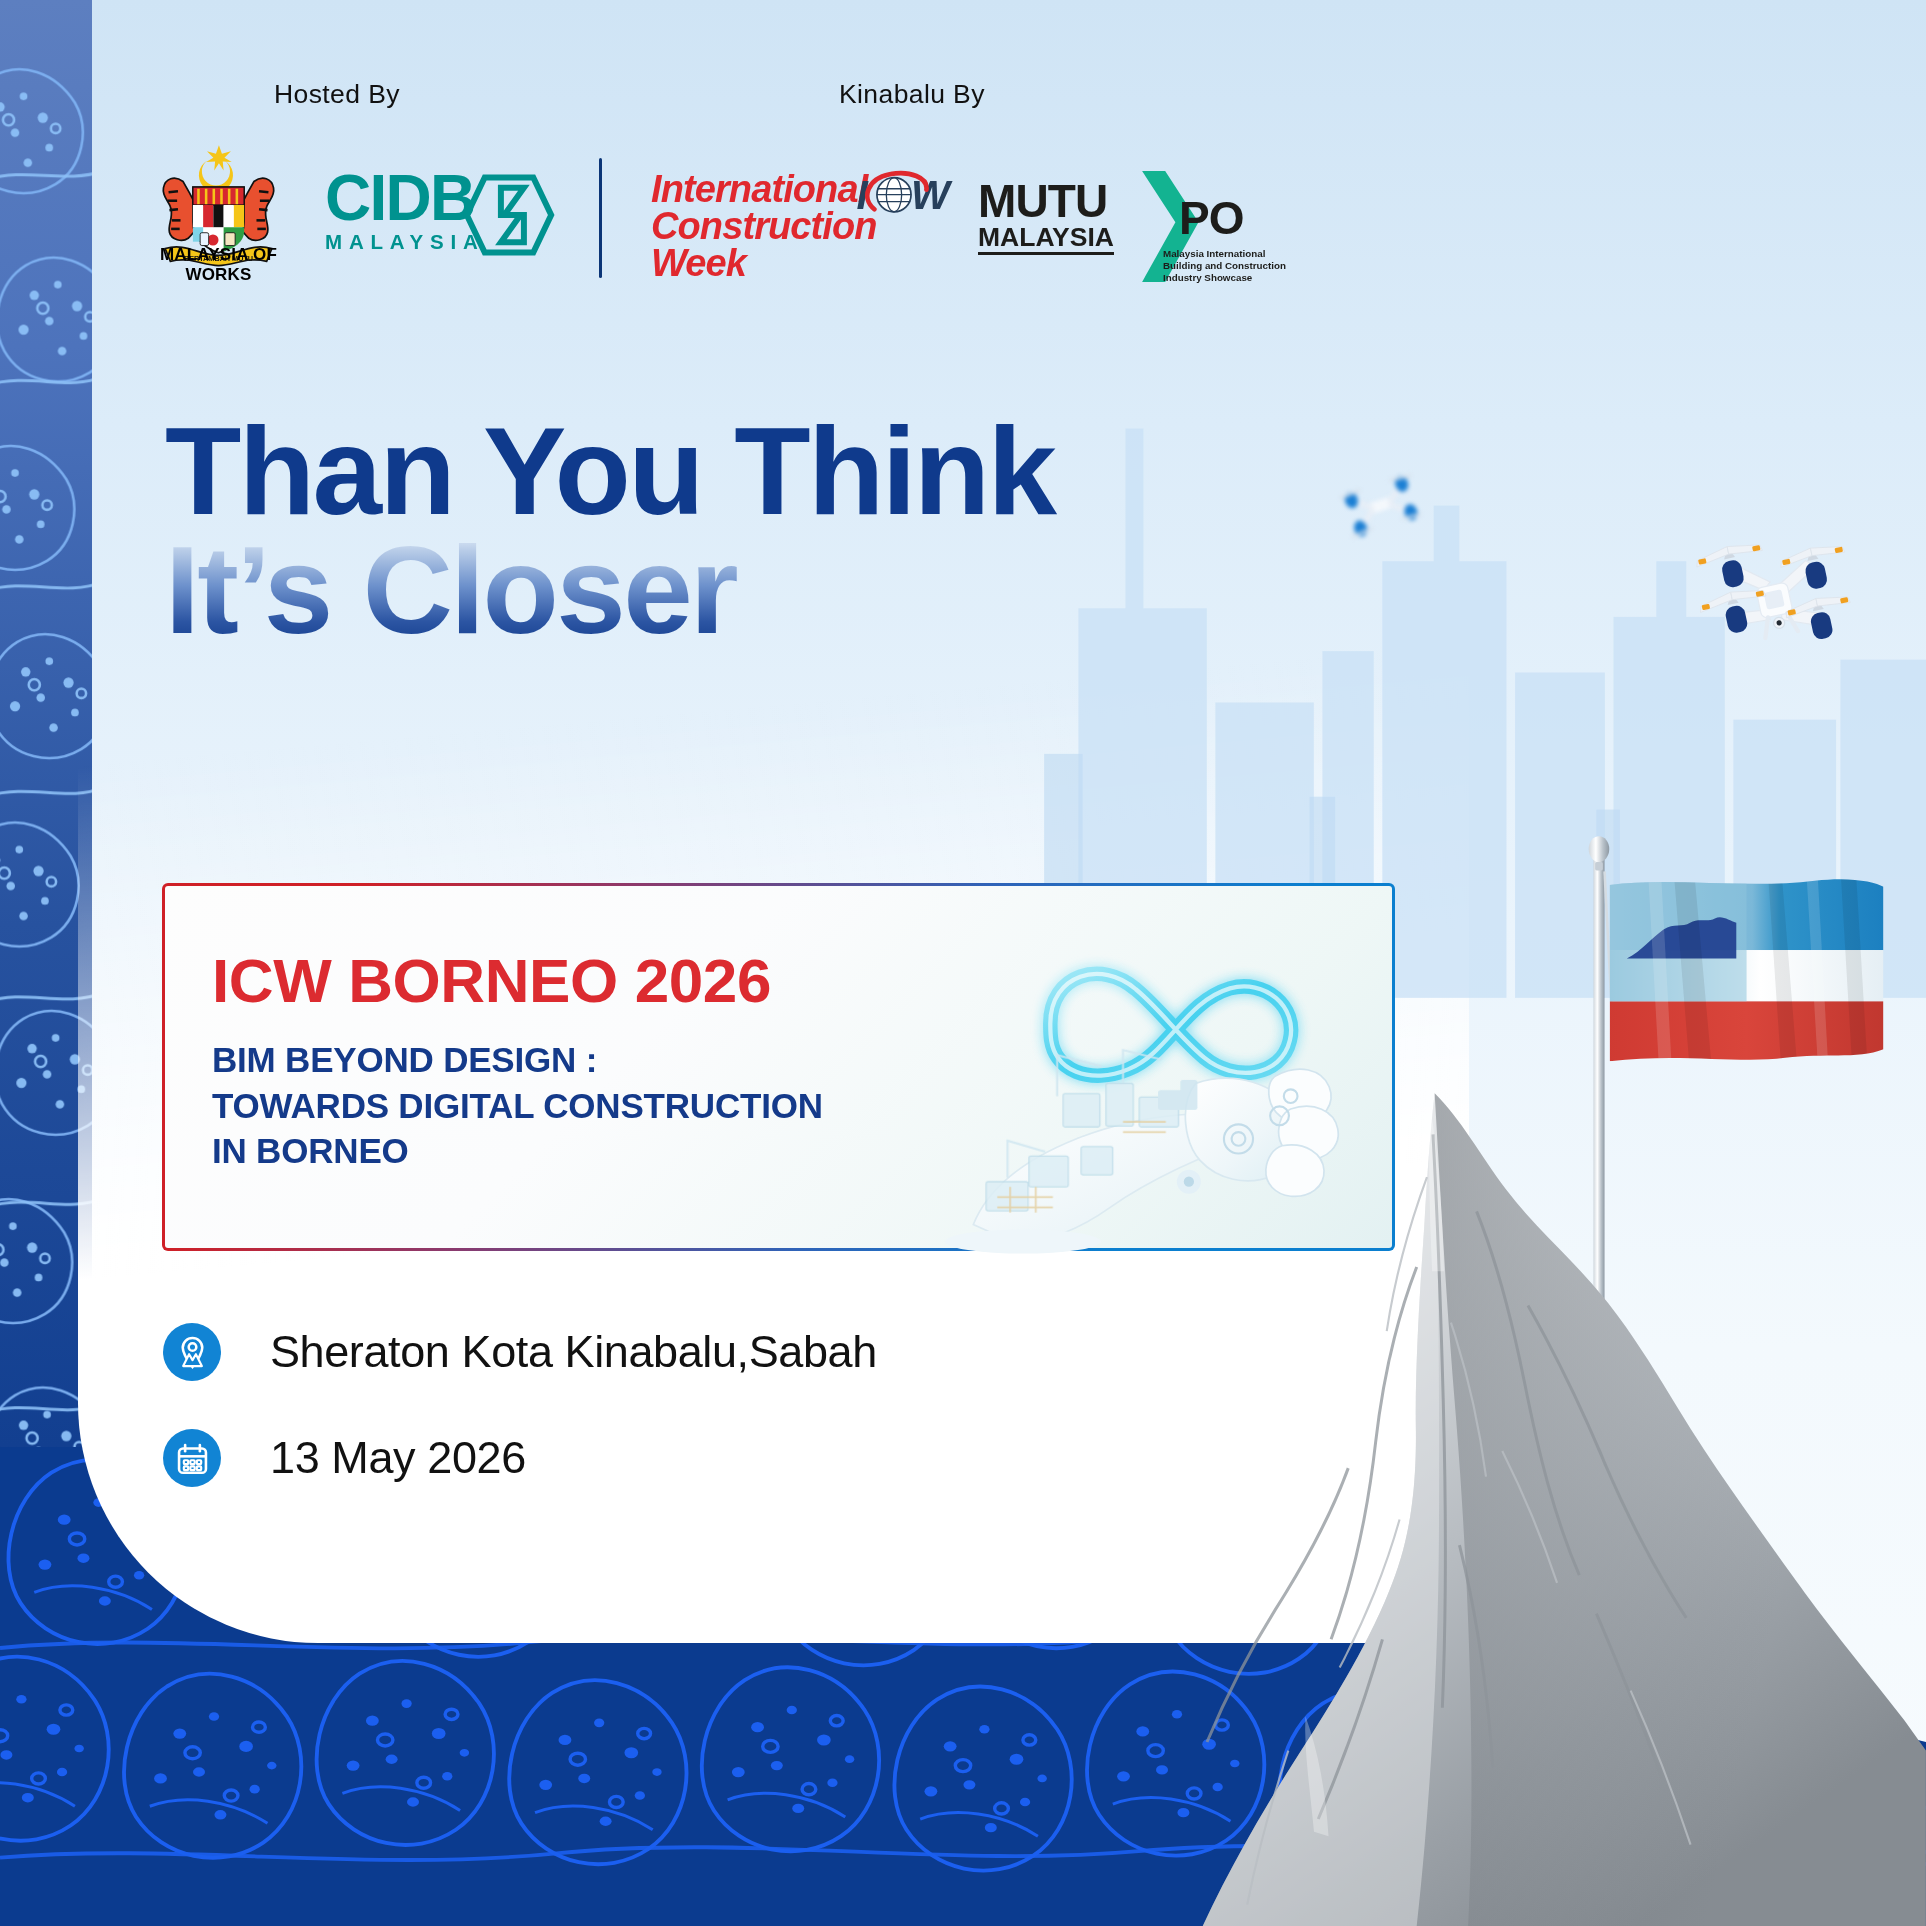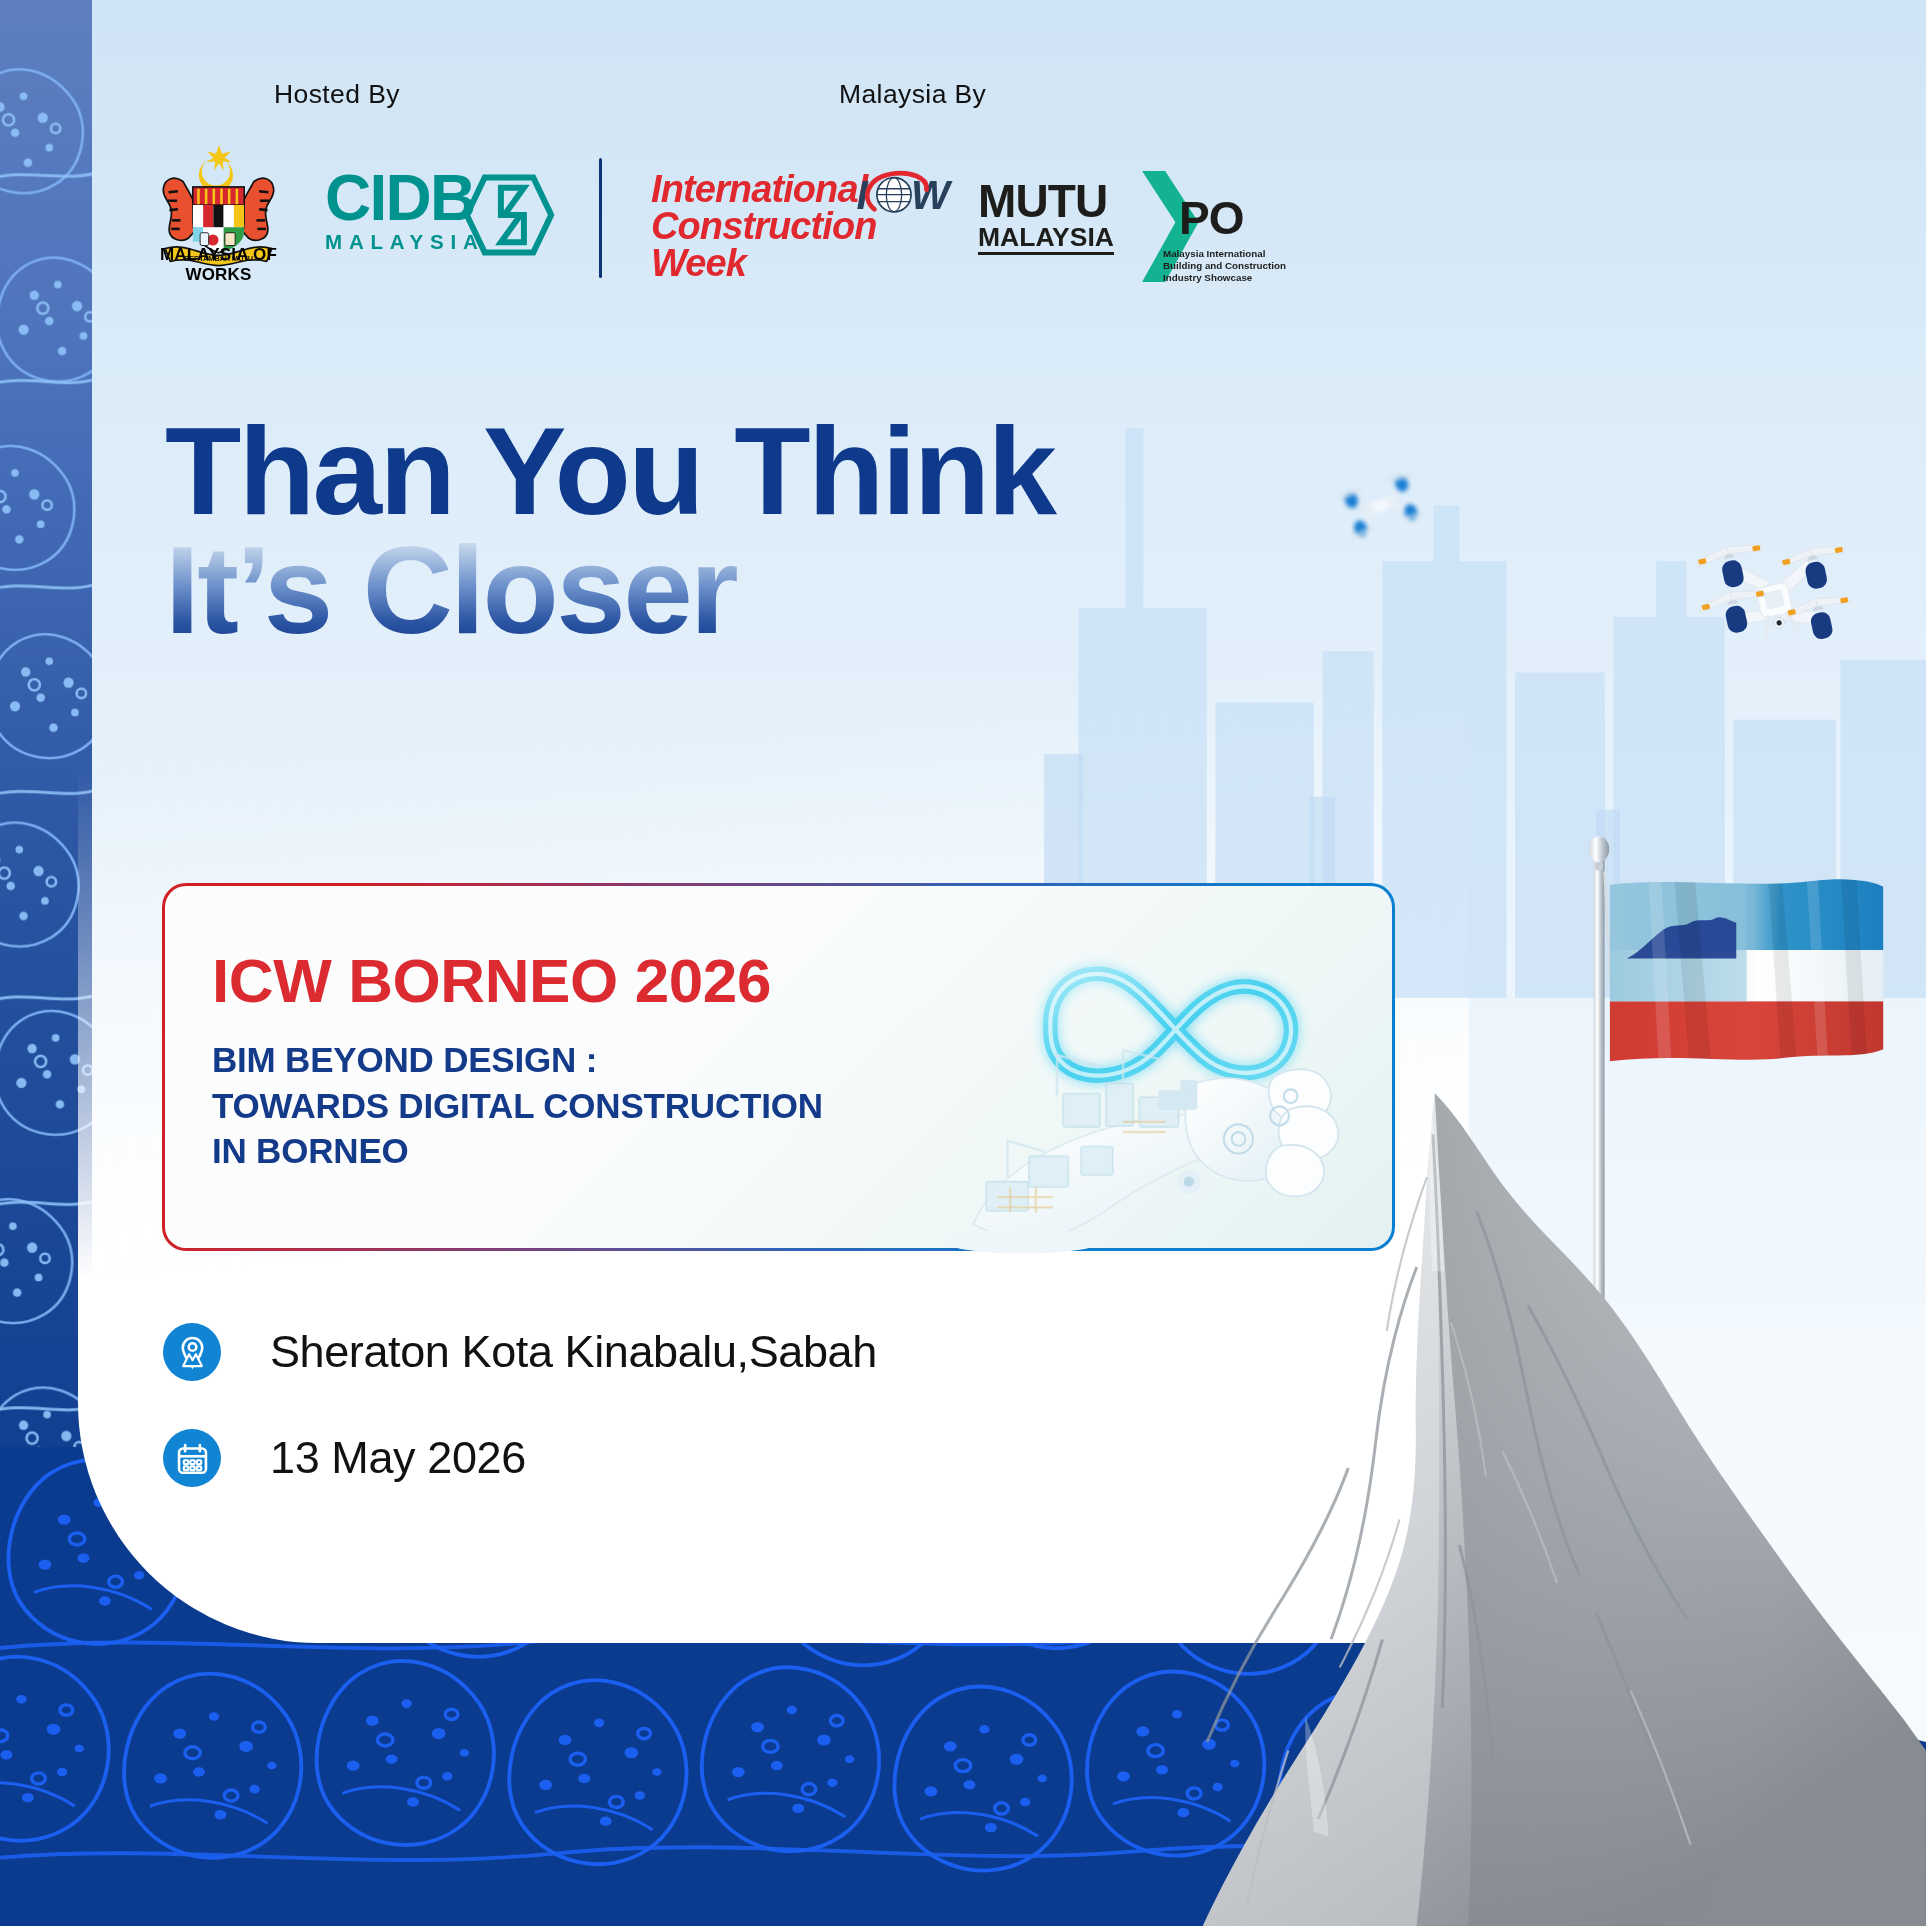--- a/index.html
+++ b/index.html
@@ -111,21 +111,21 @@
   #hl1{
     background:linear-gradient(180deg,#e8f2fb 0%,#b9cde8 16%,#6d91cc 46%,#2c55a3 76%,#103a8a 100%);
     -webkit-background-clip:text; background-clip:text; color:transparent;
   }
   #hl2{ color:#0f3a8c; margin-top:10.3px; }
 
   
   #event-card{
     position:absolute; left:162px; top:883px;
     width:1233px; height:368px;
-    border-radius:24px;
+    border-radius:6px;
     border:3.4px solid transparent;
     background:
       linear-gradient(135deg,#fdfdfd 0%,#fbfcfd 40%,#eef7f6 78%,#e3f1f2 100%) padding-box,
       linear-gradient(118deg,#cf2027 0%, #cf2027 14%, #8a3a6e 34%, #2f63b8 58%, #0b7fcf 80%, #0b7fcf 100%) border-box;
   }
   #card-title{
     position:absolute; left:47px; top:59px;
     font-size:62px; font-weight:bold; color:#dc2b30; letter-spacing:-0.4px;
   }
   #card-sub{
@@ -272,21 +272,21 @@
     <g fill="#bcd9f2" opacity=".6">
       <rect x="40" y="880" width="90" height="570"></rect>
       <rect x="660" y="980" width="60" height="470"></rect>
       <rect x="1330" y="1010" width="55" height="440"></rect>
     </g>
   </svg>
 
   <div id="header">
 
     <div id="hosted-label" class="hdr-label">Hosted By</div>
-    <div id="organised-label" class="hdr-label">Malaysia By</div>
+    <div id="organised-label" class="hdr-label">Kinabalu By</div>
 
     <div id="logo-divider"></div>
 
     <div id="ministry-block">
       <svg viewBox="0 0 390 300" width="167" height="128">
 
         <path d="M168 46 a40 40 0 1 0 42 0 a33 33 0 1 1 -42 0 Z" fill="#f5c518"></path>
         <g fill="#f5c518" transform="translate(196,40)">
           <path d="M0 -30 L7 -10 L28 -16 L13 -1 L30 9 L9 8 L11 29 L0 12 L-11 29 L-9 8 L-30 9 L-13 -1 L-28 -16 L-7 -10 Z"></path>
         </g>

